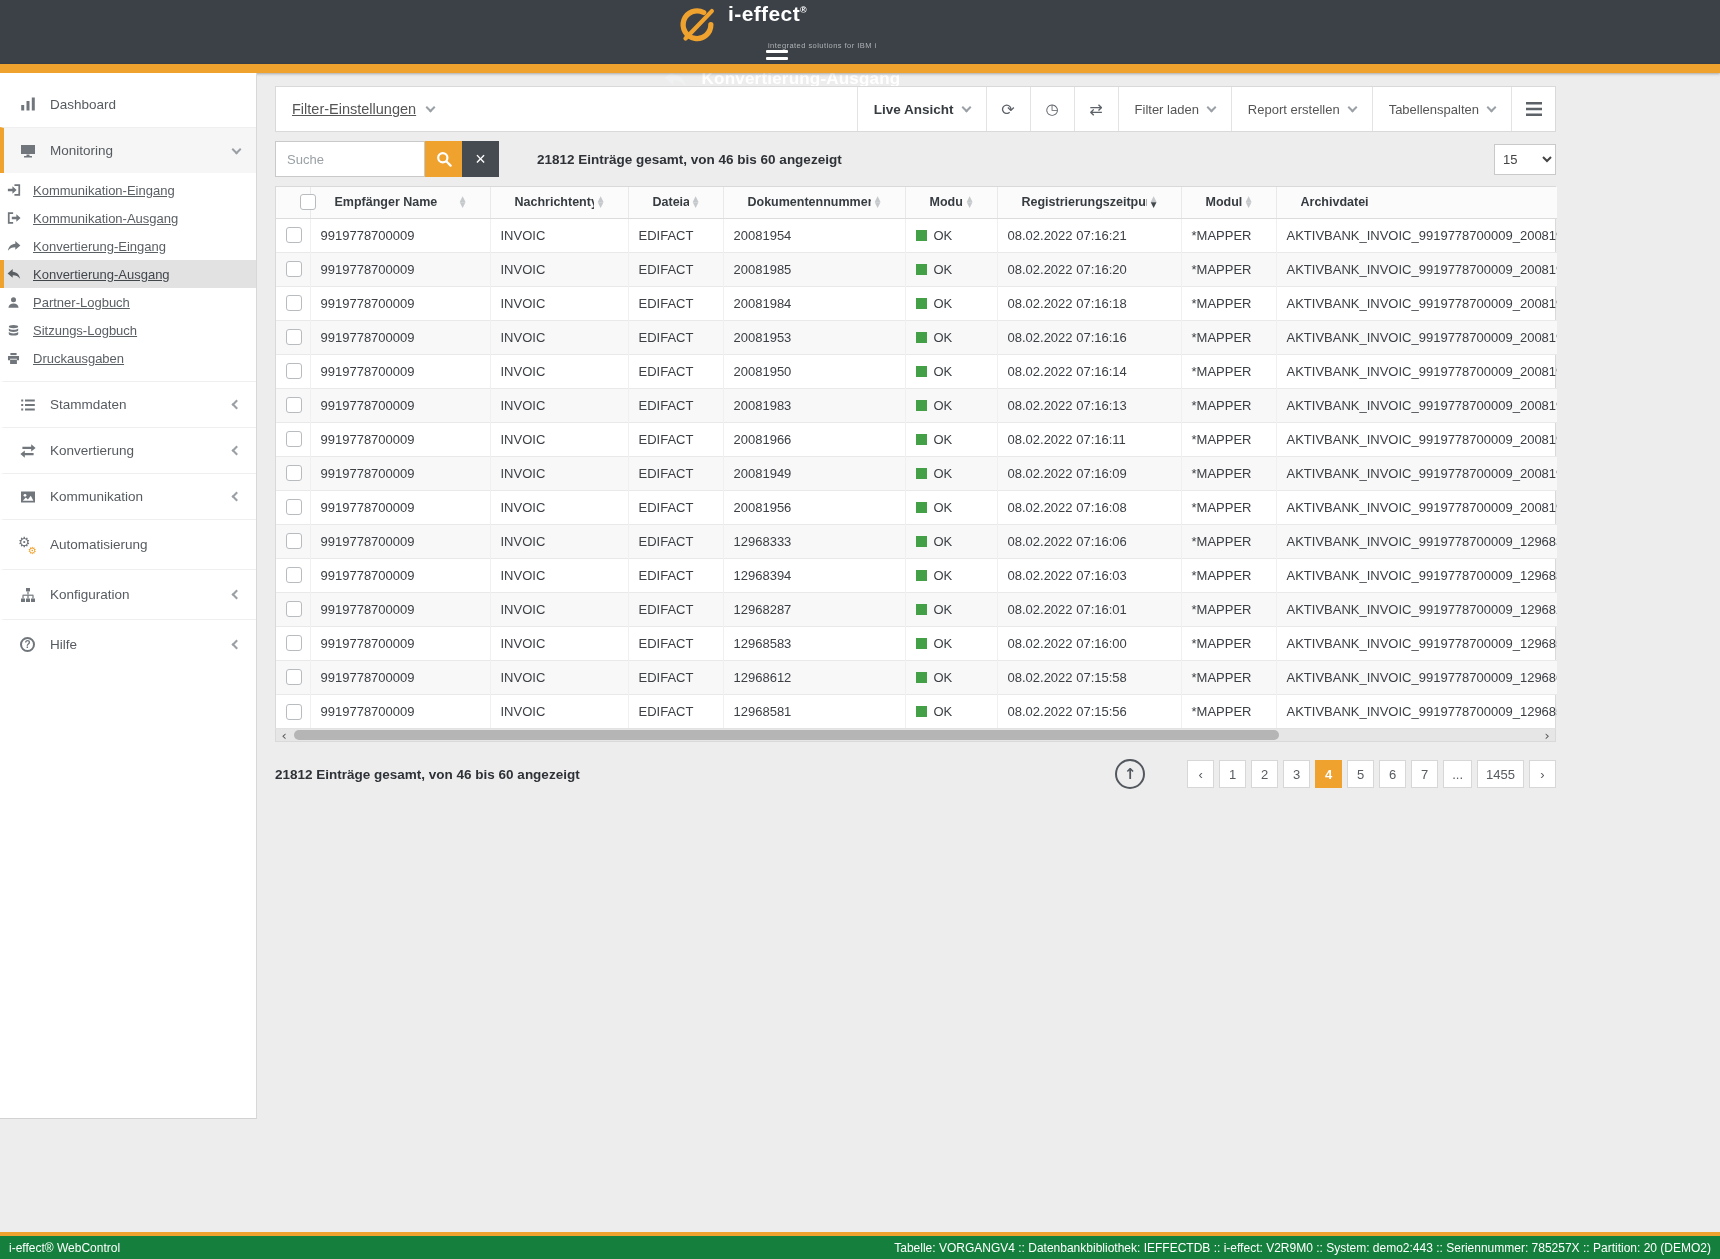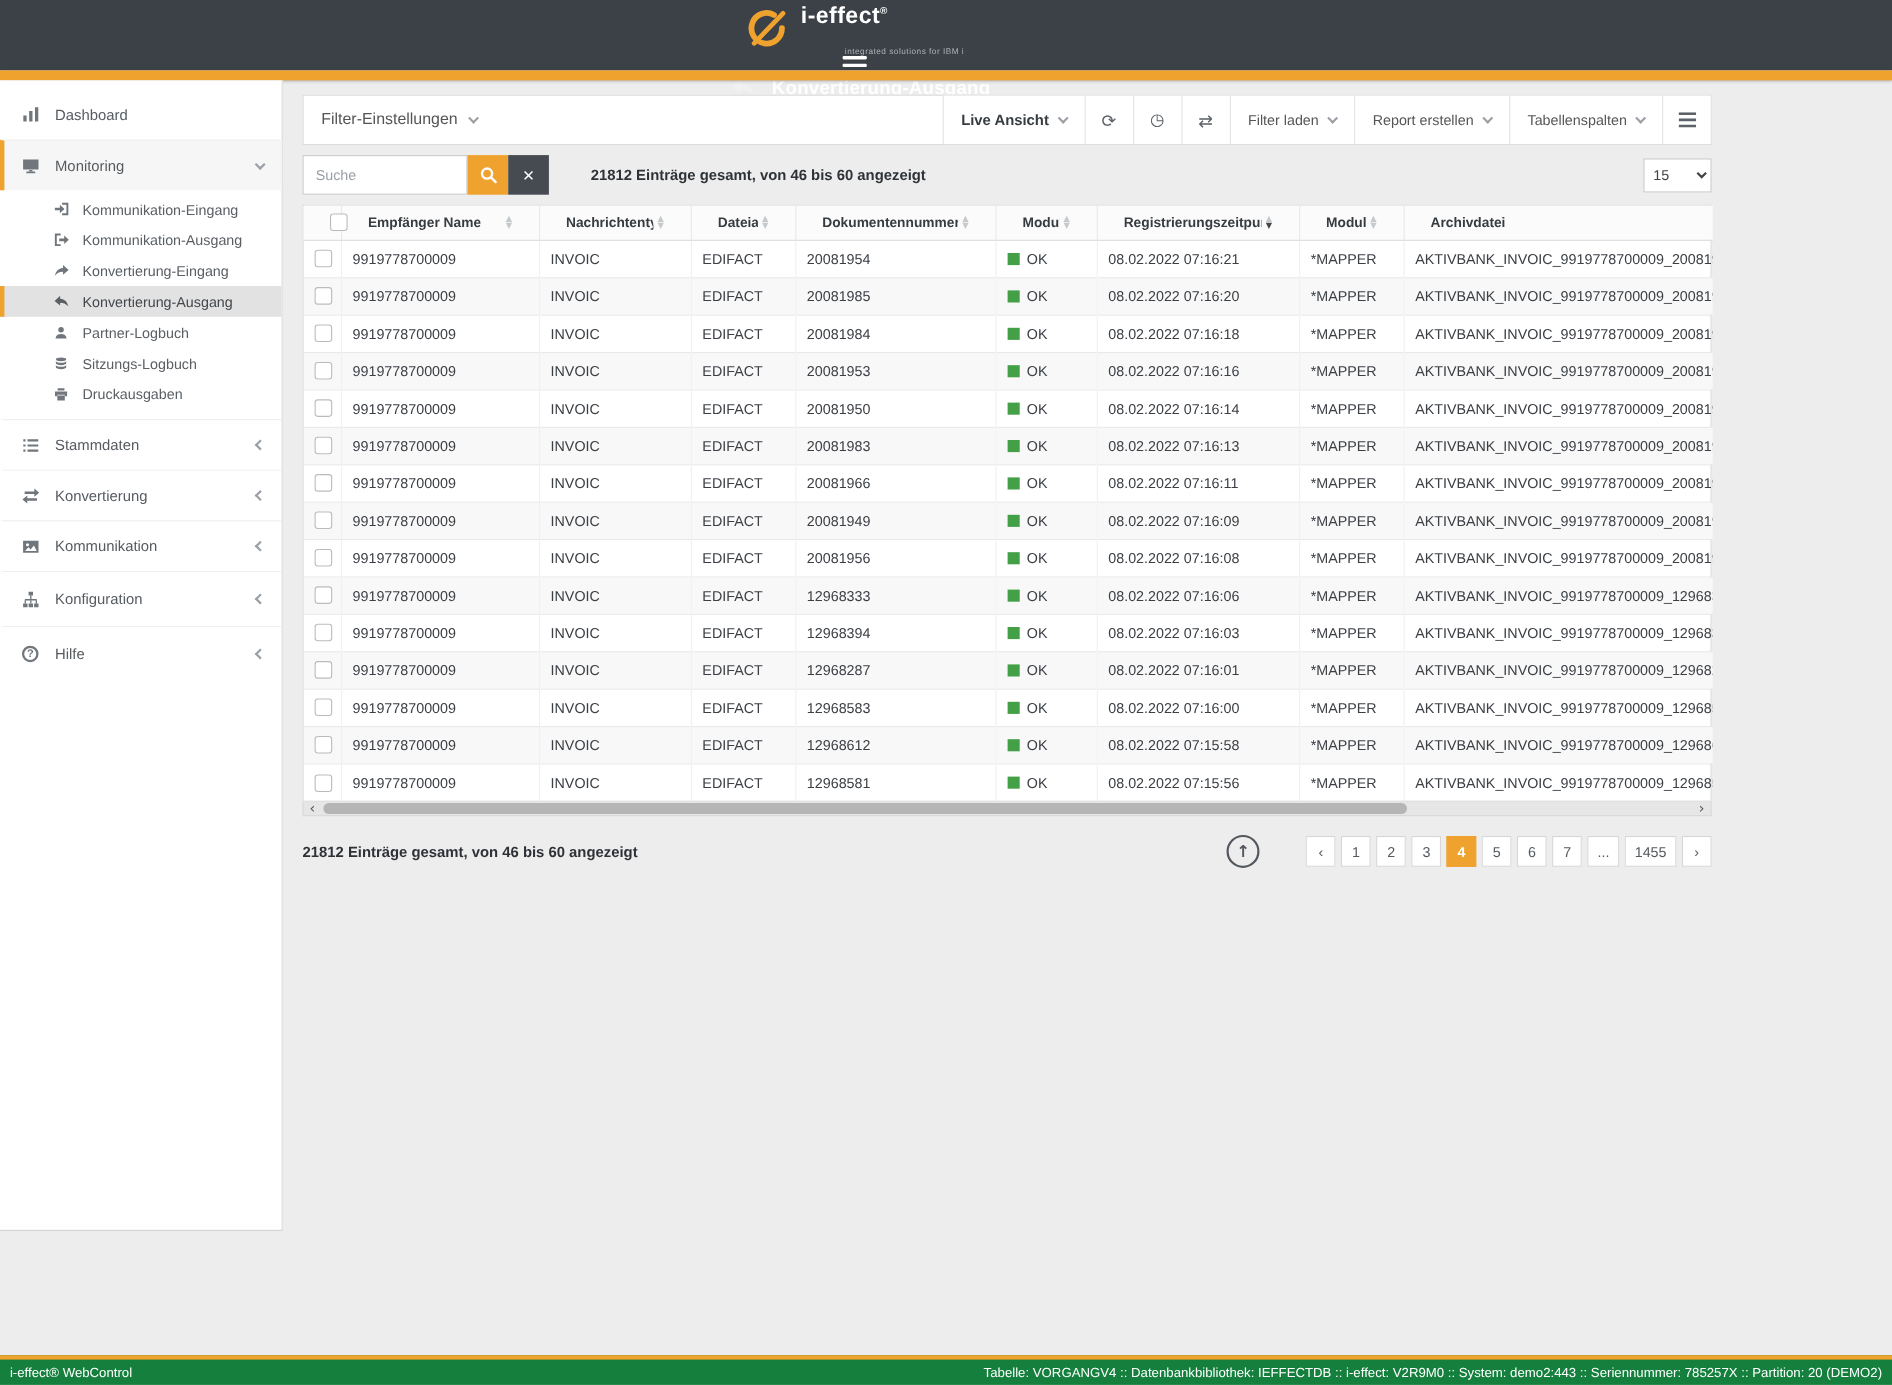--- a/index.html
+++ b/index.html
@@ -35,32 +35,32 @@
   .sidebar{width:257px;flex:0 0 auto;}
   .sidebar-panel{background:#fff;border-right:1px solid #d8d8d8;border-bottom:1px solid #d2d2d2;min-height:1046px;padding:8px 0 24px;}
   .side-item{display:flex;align-items:center;gap:13px;height:46px;padding:0 16px 0 14px;color:#565b60;cursor:pointer;border-left:4px solid transparent;border-top:1px solid #efefef;}
   .side-item.no-top{border-top:none;}
   .side-item .slabel{font-size:13.5px;}
   .side-item.section-open{border-left-color:#f0a22e;background:#f6f6f6;}
   .side-item .chev{margin-left:auto;}
   .side-item.tall{height:50px;}
   .sicon{width:19px;display:flex;justify-content:center;align-items:center;flex:0 0 auto;}
   .subnav{padding:3px 0 9px;}
-  .sub-item{display:flex;align-items:center;gap:10px;height:28px;padding-left:42px;color:#5a5f64;cursor:pointer;border-left:4px solid transparent;font-size:13px;}
+  .sub-item{display:flex;align-items:center;gap:10px;height:28px;color:#5a5f64;cursor:pointer;border-left:4px solid transparent;font-size:13px;text-decoration:underline;}
   .sub-item.active{background:#e2e2e2;border-left-color:#f0a22e;color:#42474c;}
   .gears{position:relative;width:19px;height:16px;}
   .gears::before{content:"\2699";font-family:"DejaVu Sans",sans-serif;color:#70767b;font-size:14px;position:absolute;left:0;top:-3px;}
   .gears::after{content:"\2699";font-family:"DejaVu Sans",sans-serif;color:#f0a22e;font-size:10px;position:absolute;right:0;bottom:-3px;}
   .qicon{width:15px;height:15px;border:2px solid #70767b;border-radius:50%;display:flex;align-items:center;justify-content:center;}
   .qicon::before{content:"?";font-size:10px;color:#70767b;font-weight:bold;}
 
   
   .content{flex:1 1 auto;padding:13px 164px 0 18px;min-width:0;}
   .toolbar{background:#fff;border:1px solid #d9d9d9;height:46px;display:flex;align-items:stretch;}
-  .tb-left{display:flex;align-items:center;gap:11px;padding:0 16px;color:#555;font-size:14.5px;cursor:pointer;}
+  .tb-left{display:flex;align-items:center;gap:11px;padding:0 16px;color:#555;font-size:14.5px;cursor:pointer;text-decoration:underline;}
   .tb-right{margin-left:auto;display:flex;align-items:stretch;}
   .tb-btn{display:flex;align-items:center;gap:9px;padding:0 16px;border:none;border-left:1px solid #e3e3e3;color:#555;font-size:13px;cursor:pointer;background:#fff;}
   .tb-btn.strong{font-weight:bold;color:#373c41;font-size:13.5px;}
   .tb-icon-btn{width:44px;justify-content:center;padding:0;}
   .icon-refresh::before{content:"\27F3";font-size:16px;color:#5d6268;}
   .icon-clock::before{content:"\25F7";font-size:15px;color:#5d6268;}
   .icon-swap::before{content:"\21C4";font-size:16px;color:#5d6268;}
 
   
   .search-row{display:flex;align-items:center;margin:9px 0;}
@@ -285,20 +285,26 @@
             <svg width="16" height="16" viewBox="0 0 16 16">
                 <path d="M1 2.5h14v11H1z" fill="#70767b"></path>
                 <circle cx="5" cy="6.3" r="1.4" fill="#fff"></circle>
                 <path d="M2.8 11.8l3-3.4 2.1 2.2 2.9-3.8 2.6 5z" fill="#fff"></path>
               </svg>
           </span>
           <span class="slabel">Kommunikation</span>
           <span class="chev left"></span>
         </div>
 
+        <div class="side-item tall">
+          <span class="sicon">
+              <span class="gears"></span>
+            </span>
+          <span class="slabel">Automatisierung</span>
+        </div>
 
         <div class="side-item tall">
           <span class="sicon">
             <svg width="16" height="16" viewBox="0 0 16 16" fill="#70767b">
                 <path d="M6 1h4v3.4H6z"></path>
                 <path d="M7.4 4.4h1.2v3.2H7.4z"></path>
                 <path d="M2.6 7.6h10.8v1.2H2.6z"></path>
                 <path d="M2.4 8.6h1.2v3H2.4zM7.4 8.6h1.2v3H7.4zM12.4 8.6h1.2v3h-1.2z"></path>
                 <path d="M1 11.6h4V15H1zM6 11.6h4V15H6zM11 11.6h4V15h-4z"></path>
               </svg>

